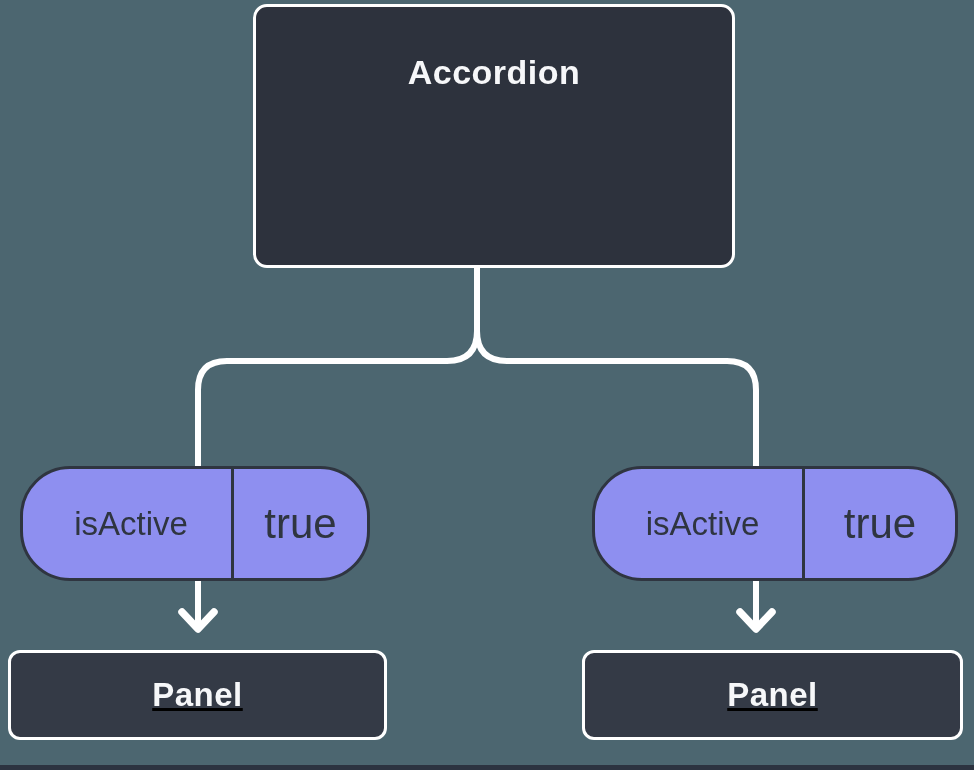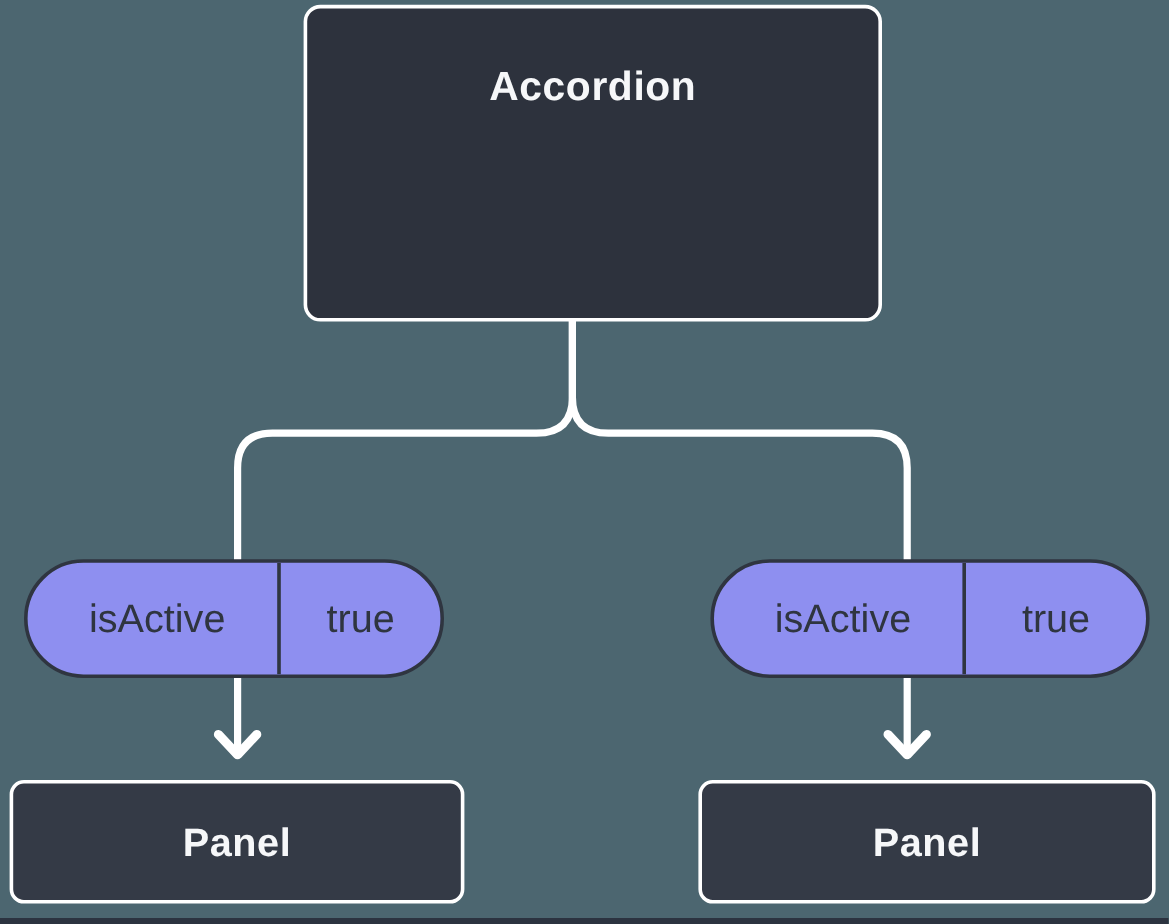--- a/index.html
+++ b/index.html
@@ -66,21 +66,21 @@
   }
   .state-pill .seg-value {
     flex: 1;
     display: flex; align-items: center; justify-content: center;
     font-size: 33px;
     color: var(--accent, #8a8cf0);
   }
 
   .prop-pill {
     position: absolute;
-    top: 466px; height: 99px;
+    top: 466px; height: 115px;
     background: var(--pill-fill, #8e8ff0);
     border: 3px solid var(--ink-dark, #2f3540);
     border-radius: 50px;
     display: flex;
     align-items: stretch;
     overflow: hidden;
   }
   .prop-pill.left  { left: 20px;  width: 350px; }
   .prop-pill.right { left: 592px; width: 366px; }
   .prop-pill .seg-name {
@@ -88,31 +88,31 @@
     border-right: 3px solid var(--ink-dark, #2f3540);
     padding-left: 8px;
     font-size: 33px;
     color: var(--ink-dark, #2f3540);
   }
   .prop-pill.left  .seg-name { width: 211px; }
   .prop-pill.right .seg-name { width: 210px; }
   .prop-pill .seg-value {
     flex: 1;
     display: flex; align-items: center; justify-content: center;
-    font-size: 33px;
+    font-size: 42px;
     color: var(--ink-dark, #2f3540);
   }
 
   .panel-node {
     position: absolute;
-    top: 650px; height: 103px;
+    top: 650px; height: 90px;
     background: var(--panel-fill, #343a46);
     border: 3px solid var(--line, #ffffff);
     border-radius: 12px;
-    display: flex; align-items: center; justify-content: center;
+    display: flex; align-items: center; justify-content: center; text-decoration: underline;
   }
   .panel-node.left  { left: 8px;   width: 379px; }
   .panel-node.right { left: 582px; width: 381px; }
   .panel-title {
     font-size: 33px;
     font-weight: 600;
     letter-spacing: 0.5px;
     color: var(--ink-light, #f6f7f9);
   }
 

